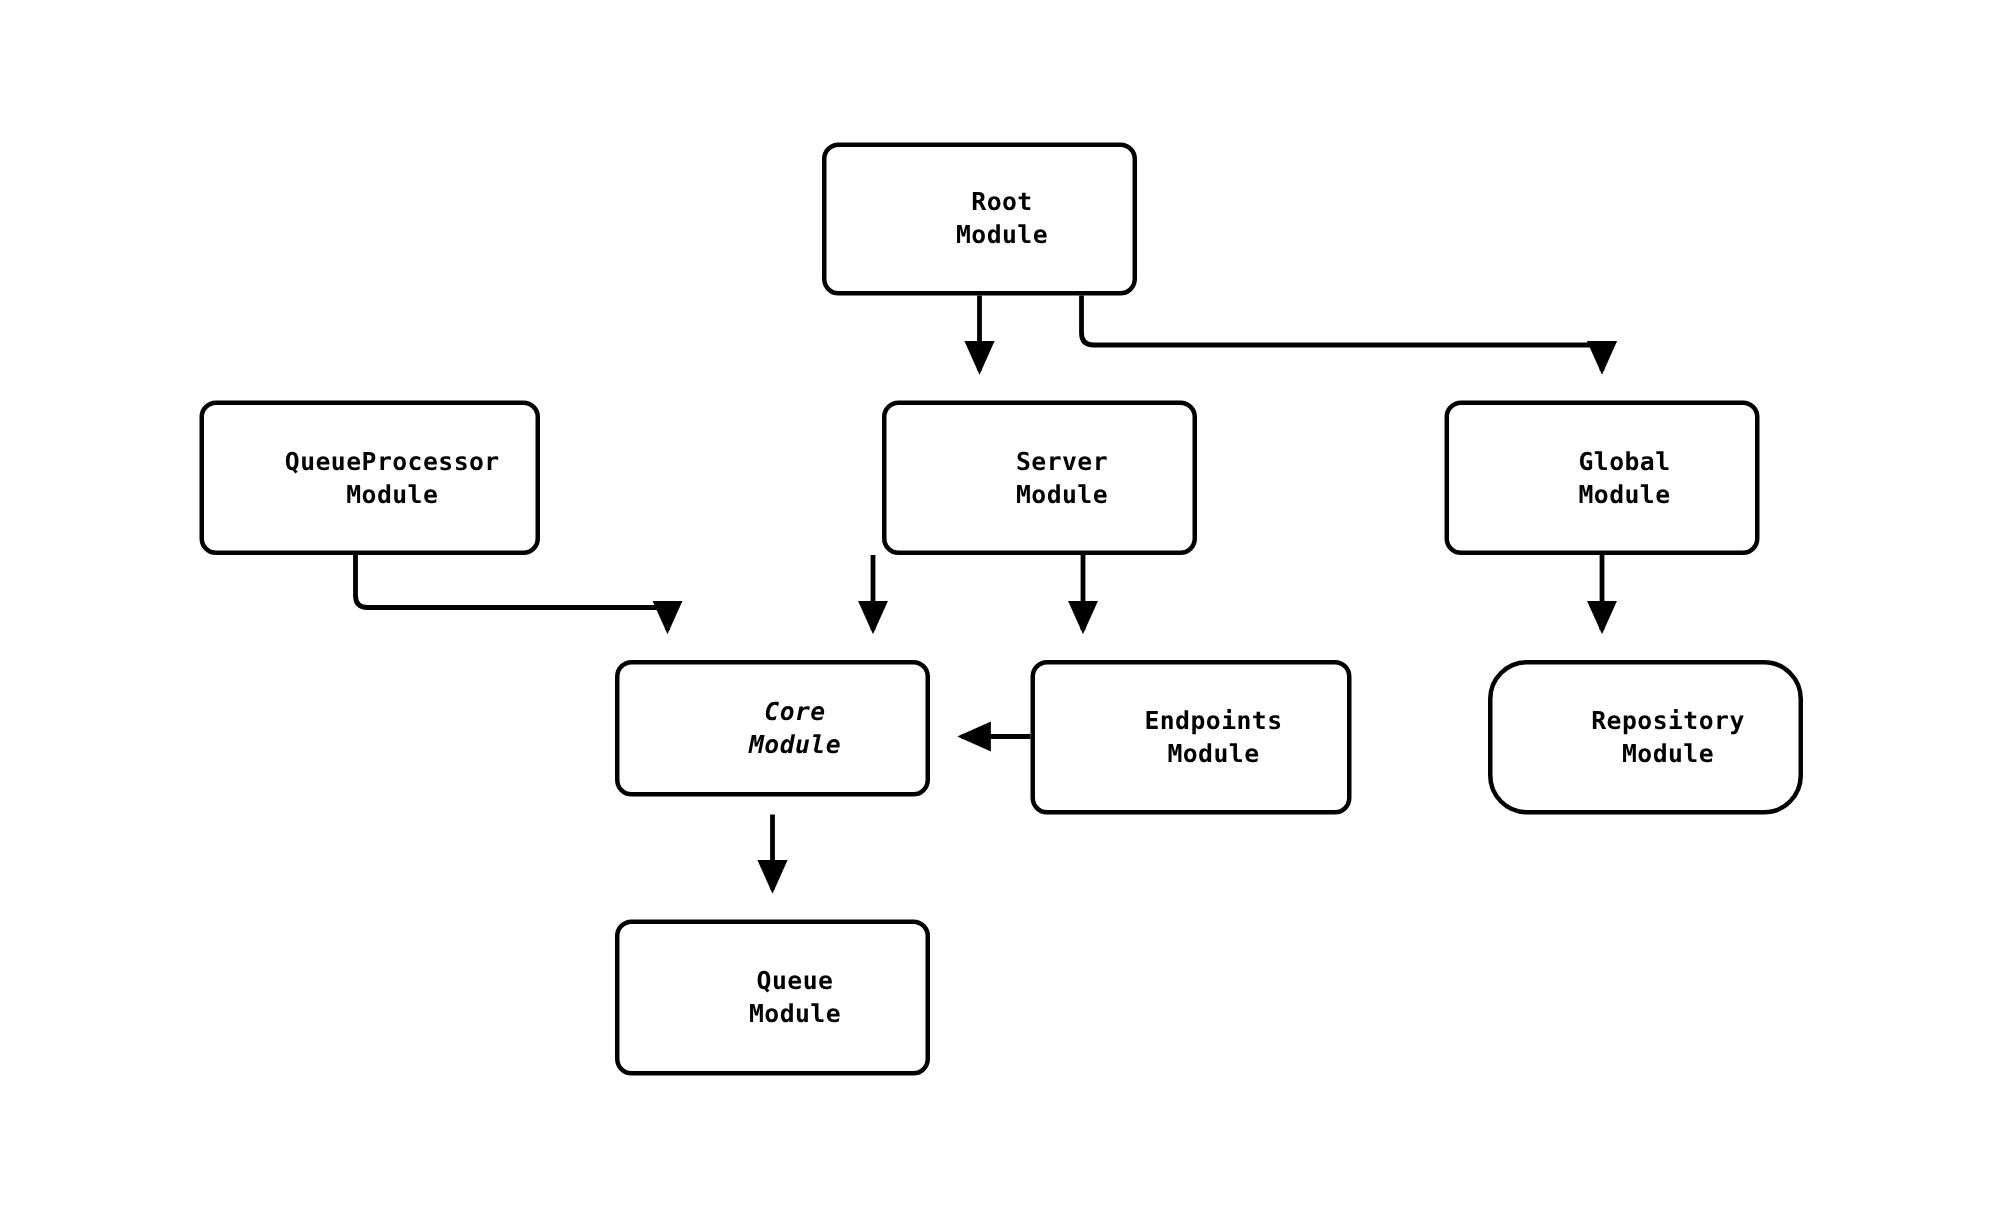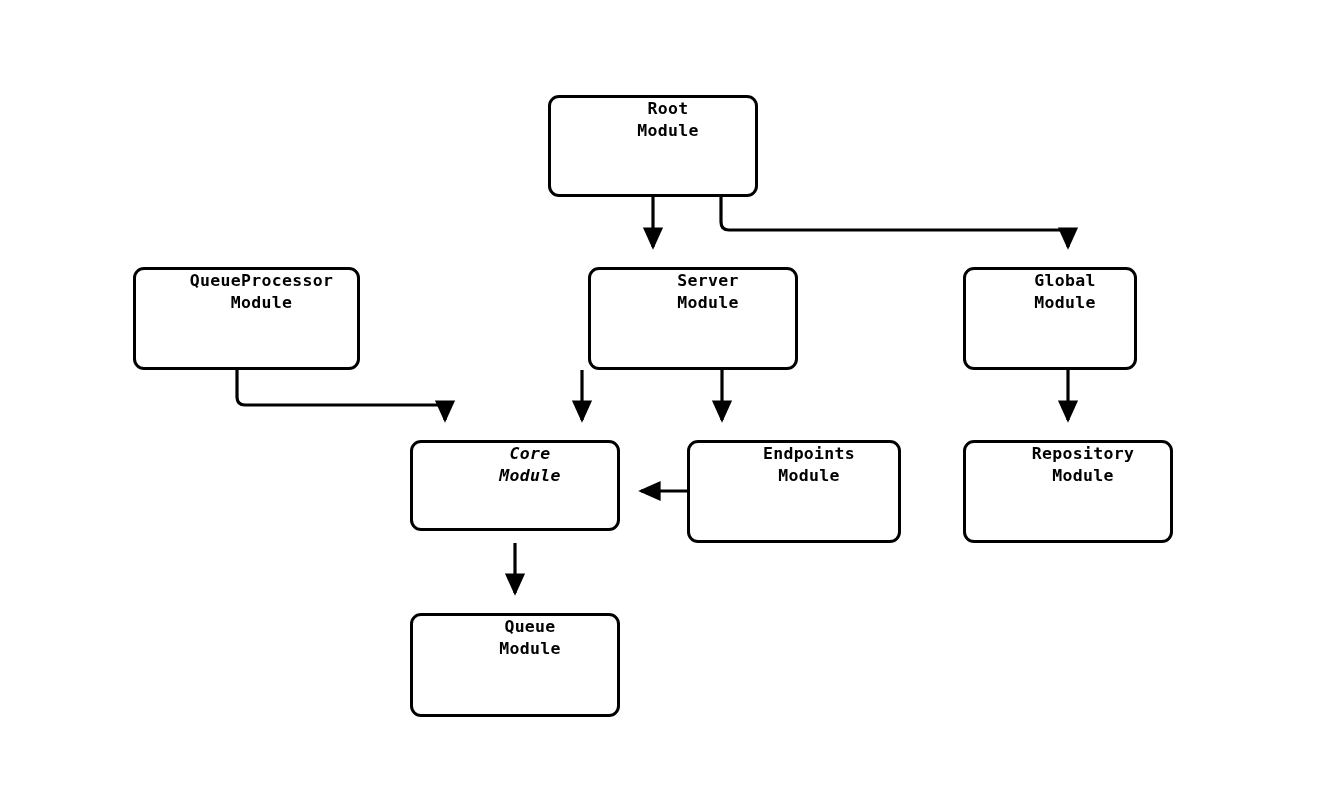--- a/index.html
+++ b/index.html
@@ -28,21 +28,21 @@
     height: 809px;
     pointer-events: none;
   }
   .node {
     position: absolute;
     box-sizing: border-box;
     border: 3px solid #000000;
     border-radius: 11px;
     background: #ffffff;
     display: flex;
-    align-items: flex-start;
+    align-items: center;
     justify-content: center;
     text-align: center;
     padding-left: 30px;
   }
   .node-label {
     font-size: 16.5px;
     line-height: 22px;
     color: #000000;
     letter-spacing: 0.3px;
     white-space: pre-line;
@@ -86,36 +86,36 @@
   <div class="node" style="left:133px; top:267px; width:227px; height:103px;">
     <span class="node-label">QueueProcessor
 Module</span>
   </div>
 
   <div class="node" style="left:548px; top:267px; width:210px; height:103px;margin-left:40px;">
     <span class="node-label">Server
 Module</span>
   </div>
 
-  <div class="node" style="left:963px; top:267px; width:174px; height:103px;">
+  <div class="node" style="left:963px; top:267px; width:210px; height:103px;">
     <span class="node-label">Global
 Module</span>
   </div>
 
   <div class="node" style="left:410px; top:440px; width:210px; height:91px;font-style:italic;">
     <span class="node-label">Core
 Module</span>
   </div>
 
   <div class="node" style="left:687px; top:440px; width:214px; height:103px;">
     <span class="node-label">Endpoints
 Module</span>
   </div>
 
-  <div class="node" style="left:963px; top:440px; width:210px; height:103px;">
+  <div class="node" style="left:992px; top:440px; width:210px; height:103px;border-radius:26px;">
     <span class="node-label">Repository
 Module</span>
   </div>
 
   <div class="node" style="left:410px; top:613px; width:210px; height:104px;">
     <span class="node-label">Queue
 Module</span>
   </div>
 
 </div>

